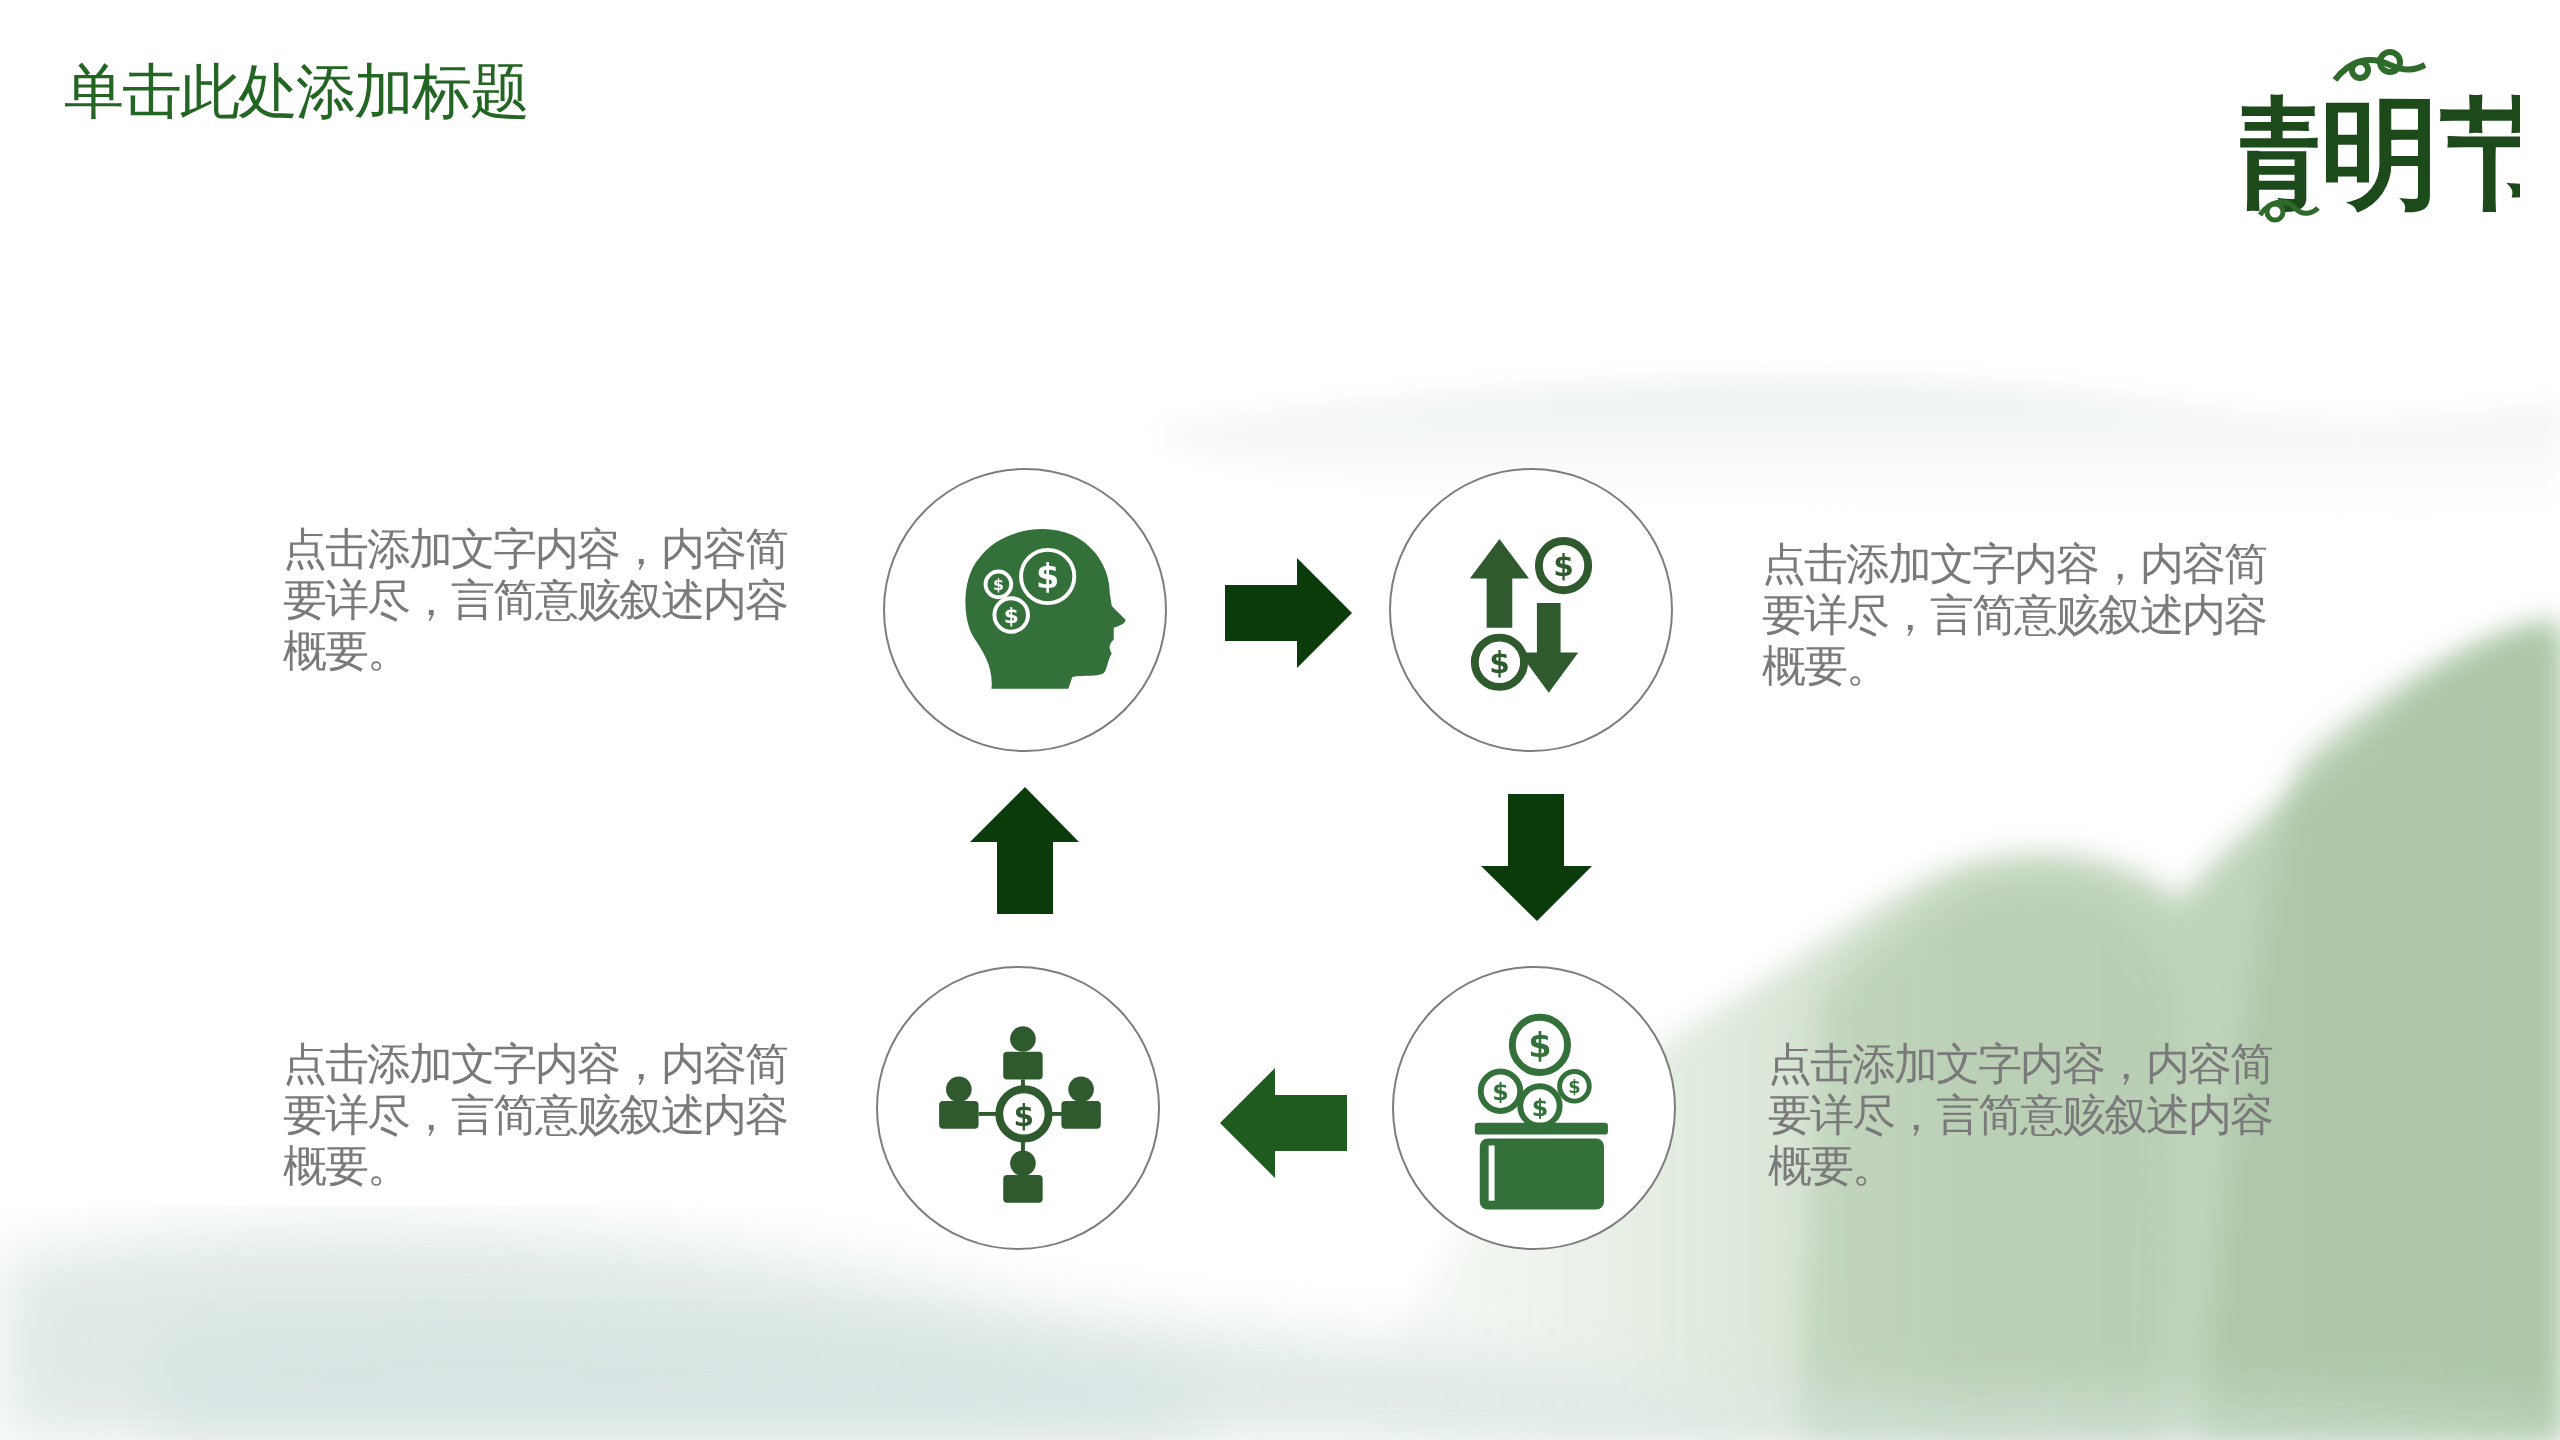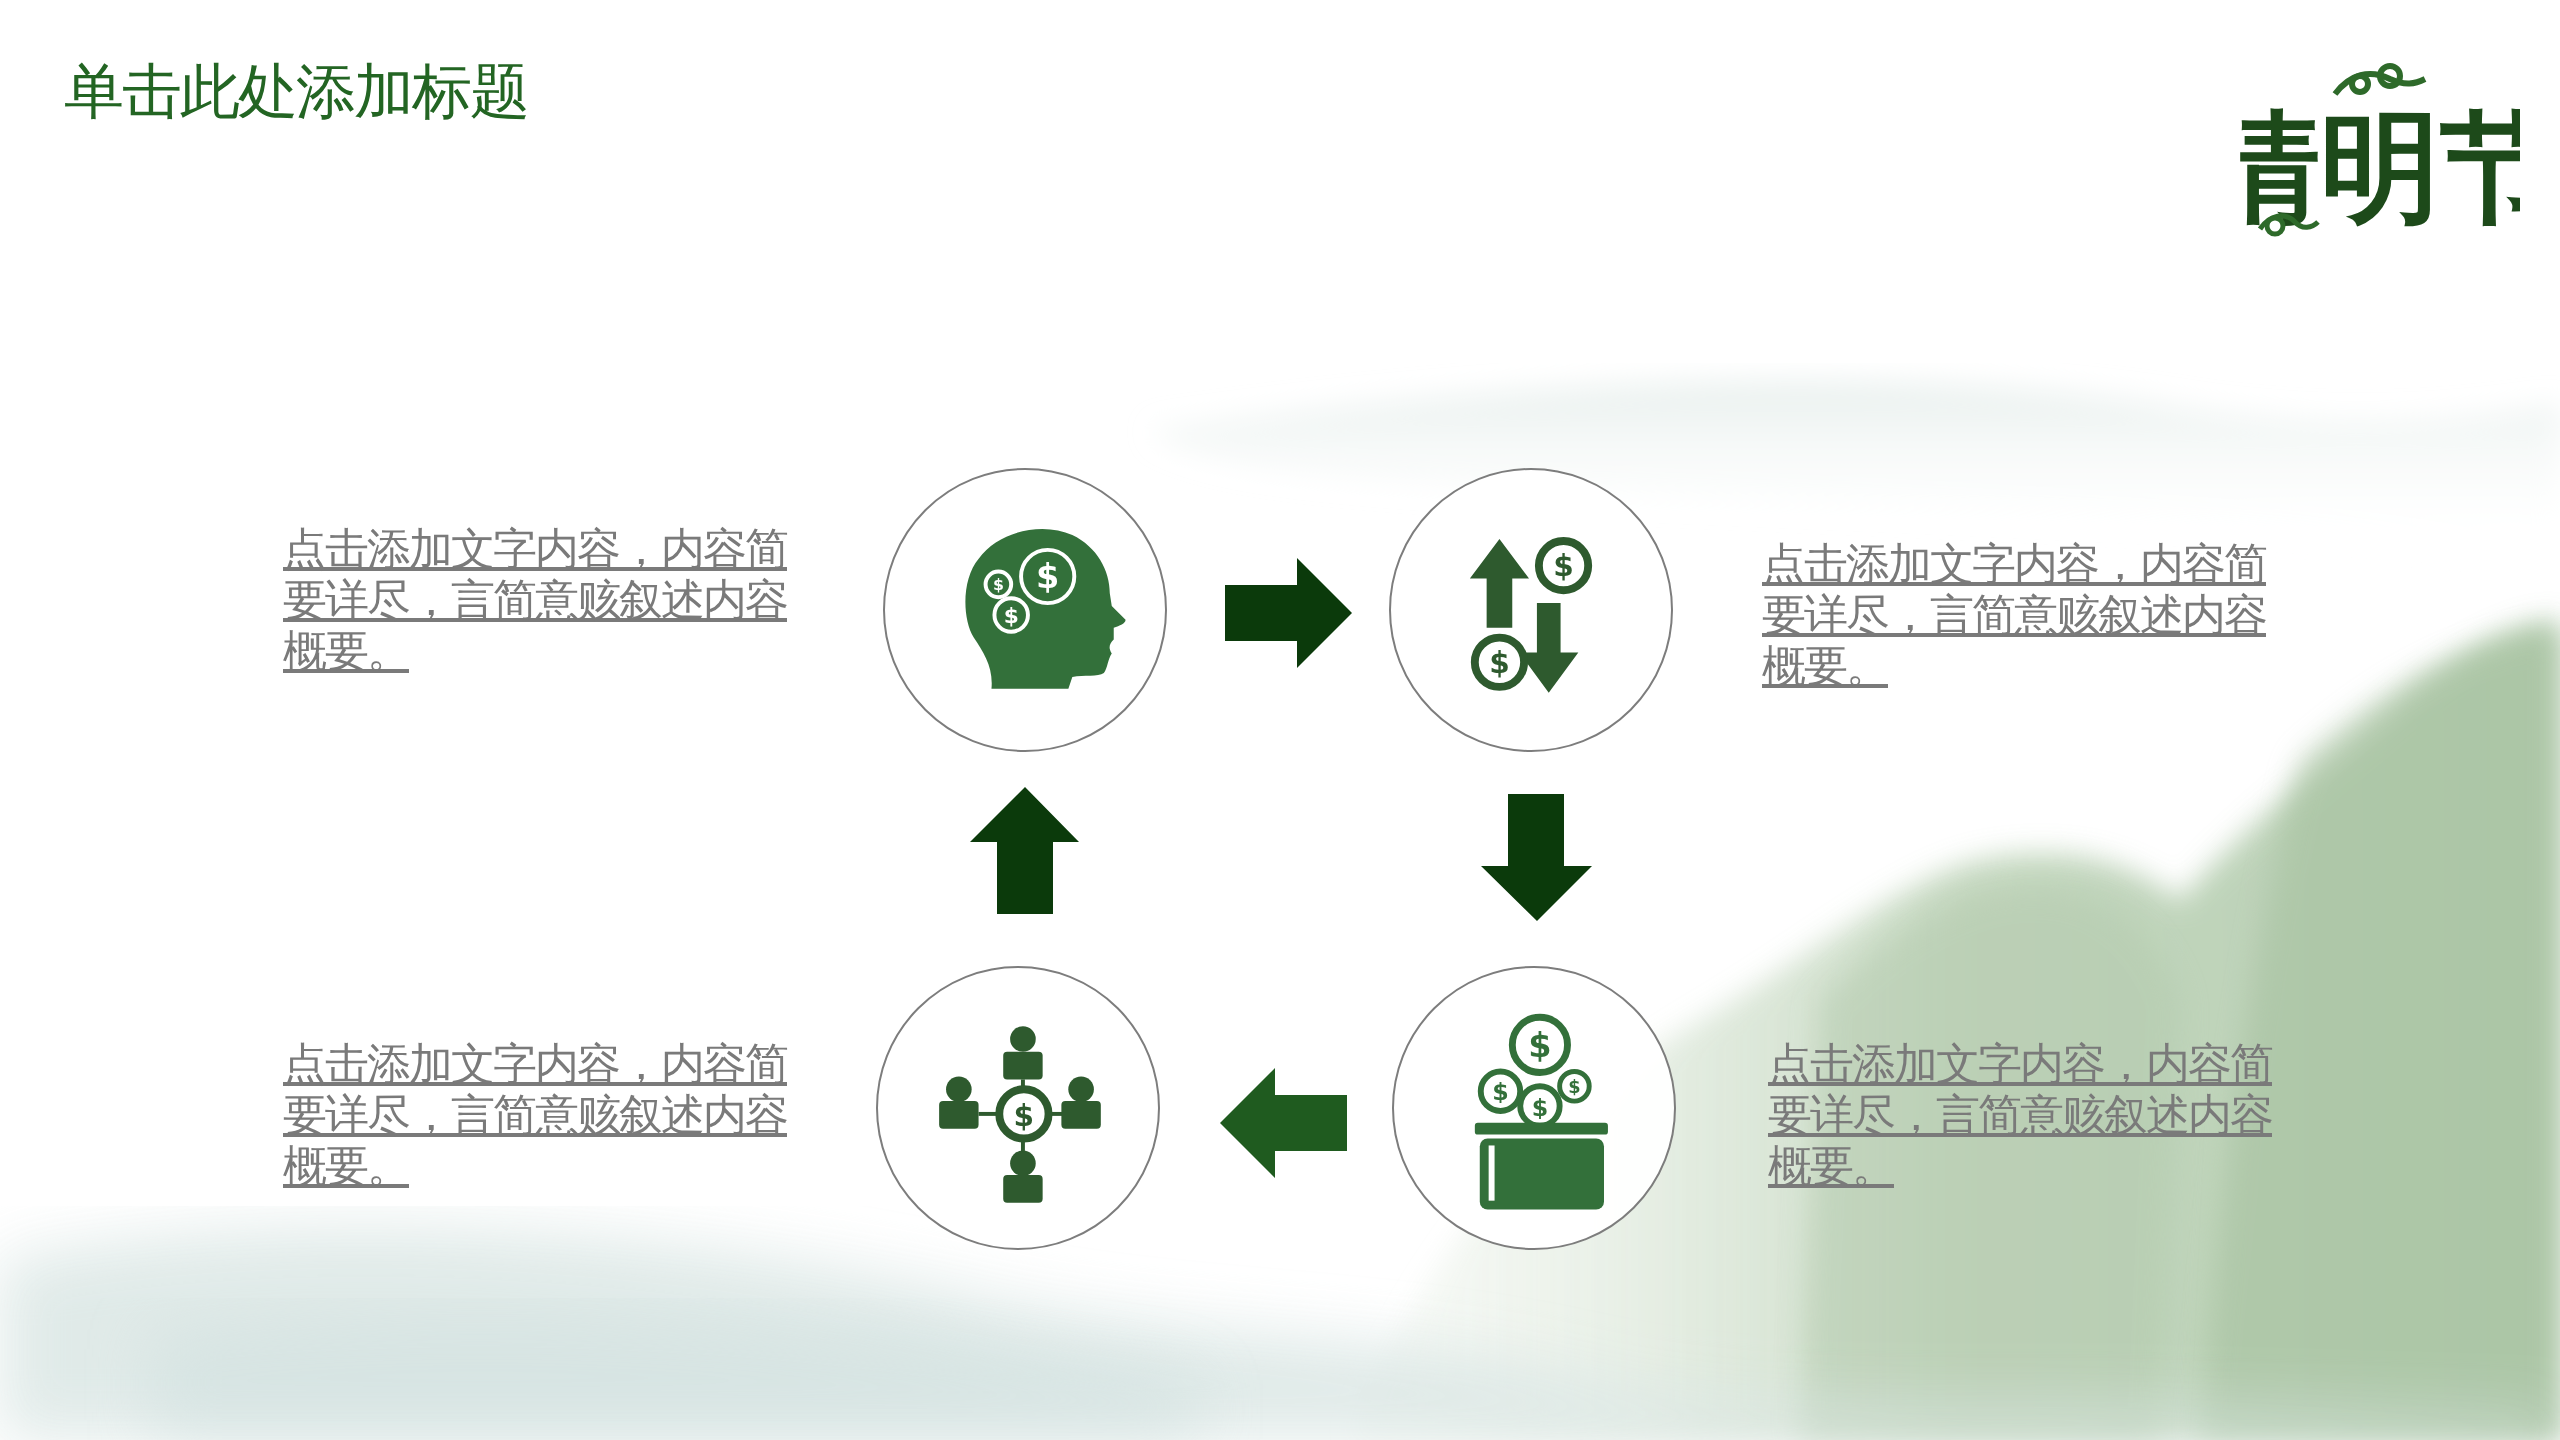--- a/index.html
+++ b/index.html
@@ -1,21 +1,21 @@
 <!DOCTYPE html>
 <html><head>
 <meta charset="utf-8">
 <style>
   html, body { margin:0; padding:0; }
   body { width:2560px; height:1440px; overflow:hidden; background:#ffffff; position:relative;
          font-family:"DejaVu Sans", "Liberation Sans", sans-serif; }
   .bg { position:absolute; left:0; top:0; width:2560px; height:1440px; }
   .title { position:absolute; left:64px; top:52px; font-size:60px; color:#236523; letter-spacing:-2px; white-space:nowrap; }
-  .logo { position:absolute; left:2240px; top:44px; width:280px; height:220px; }
-  .desc { position:absolute; width:540px; font-size:44px; line-height:51px; color:#7a7a7a; letter-spacing:-2px;text-decoration:underline; }
+  .logo { position:absolute; left:2240px; top:30px; width:280px; height:220px; }
+  .desc { position:absolute; width:540px; font-size:44px; line-height:51px; color:#7a7a7a; letter-spacing:-2px; }
   .circle { position:absolute; width:284px; height:284px; border-radius:50%; border:2.5px solid #7d7d7d; background:rgba(255,255,255,0.96); box-sizing:border-box; }
   .circle svg { position:absolute; left:0; top:0; width:100%; height:100%; }
   .arrow { position:absolute; }
 </style>
 </head>
 <body>
 
 <svg class="bg" viewBox="0 0 2560 1440" preserveAspectRatio="none">
   <defs>
     <linearGradient id="mist" x1="0" y1="0" x2="0" y2="1">

